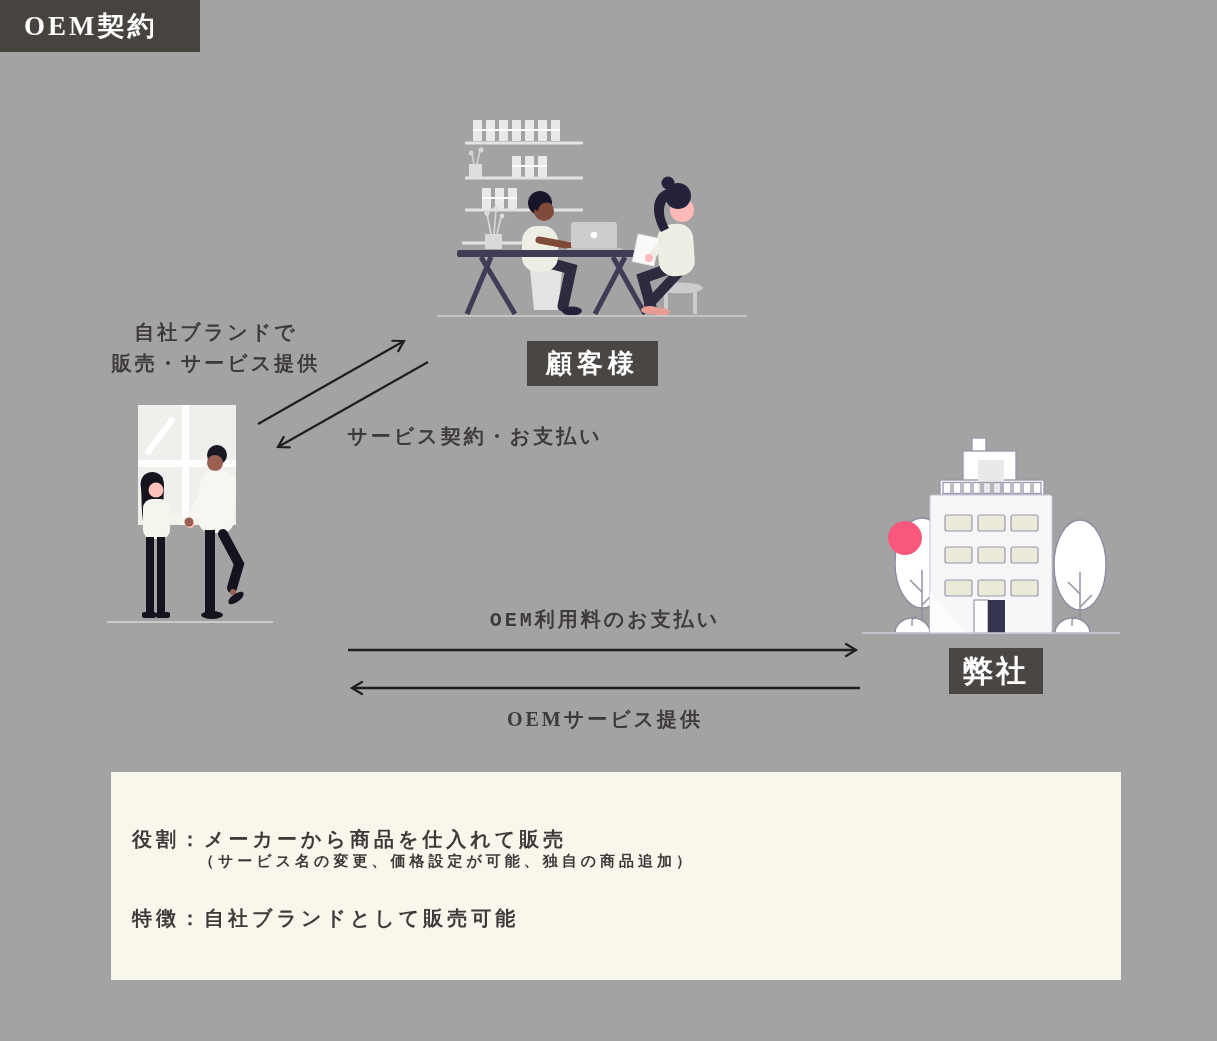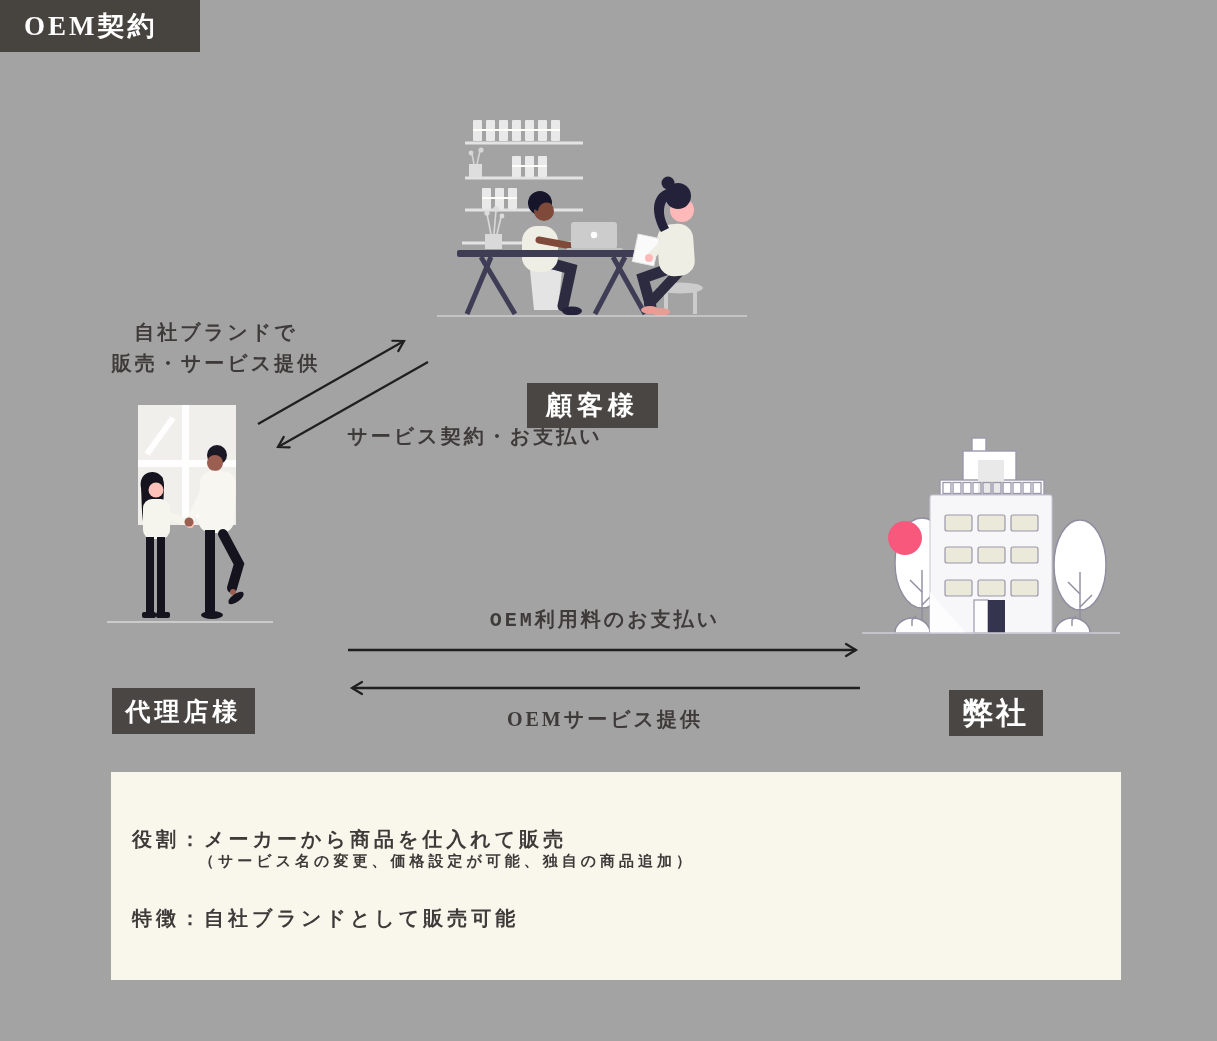--- a/index.html
+++ b/index.html
@@ -4,21 +4,21 @@
 <style>
   html,body{margin:0;padding:0;}
   body{background:#fffdf8;font-family:"Liberation Serif","DejaVu Serif",serif;}
   #canvas{position:relative;width:1217px;height:1041px;background:#a3a3a3;overflow:hidden;}
   .abs{position:absolute;}
   
   .title-box{left:0;top:0;width:200px;height:52px;background:#47433f;color:#fff;
     font-size:27px;font-weight:700;letter-spacing:3px;line-height:52px;padding-left:24px;box-sizing:border-box;}
   
   .name-plate{background:#4a4643;color:#fff;display:flex;align-items:center;justify-content:center;
-    font-weight:600;letter-spacing:5px;margin-top:42px;}
+    font-weight:600;letter-spacing:5px;}
   .plate-customer{left:527px;top:341px;width:131px;height:45px;font-size:26px;}
   .plate-agency{left:112px;top:646px;width:143px;height:46px;font-size:25px;letter-spacing:4px;}
   .plate-company{left:949px;top:648px;width:94px;height:46px;font-size:30px;letter-spacing:3px;}
   
   .flow-label{color:#3e3a39;font-weight:600;font-size:20px;letter-spacing:3px;text-align:center;line-height:31px;}
   .lbl-diag-top{left:100px;top:317px;width:232px;}
   .lbl-diag-bottom{left:335px;top:424px;width:280px;line-height:24px;}
   .lbl-h-top{left:445px;top:609px;width:320px;line-height:24px;font-family:Liberation Mono, monospace;}
   .lbl-h-bottom{left:445px;top:707px;width:320px;line-height:24px;}
   
@@ -233,21 +233,20 @@
 
   <div class="abs flow-label lbl-diag-bottom">サービス契約・お支払い</div>
   <div class="abs flow-label lbl-diag-top">
     <span>自社ブランドで</span><br>
     <span>販売・サービス提供</span>
   </div>
   <div class="abs flow-label lbl-h-top">OEM利用料のお支払い</div>
   <div class="abs flow-label lbl-h-bottom">OEMサービス提供</div>
 
   <div class="abs name-plate plate-customer">顧客様</div>
-  <div class="abs name-plate plate-agency">代理店様</div>
   <div class="abs name-plate plate-company">弊社</div>
 
   <div class="abs note-box">
     <div class="note-line note-role">役割：メーカーから商品を仕入れて販売</div>
     <div class="note-line note-detail">（サービス名の変更、価格設定が可能、独自の商品追加）</div>
     <div class="note-line note-feature">特徴：自社ブランドとして販売可能</div>
   </div>
 
 </div>
 

